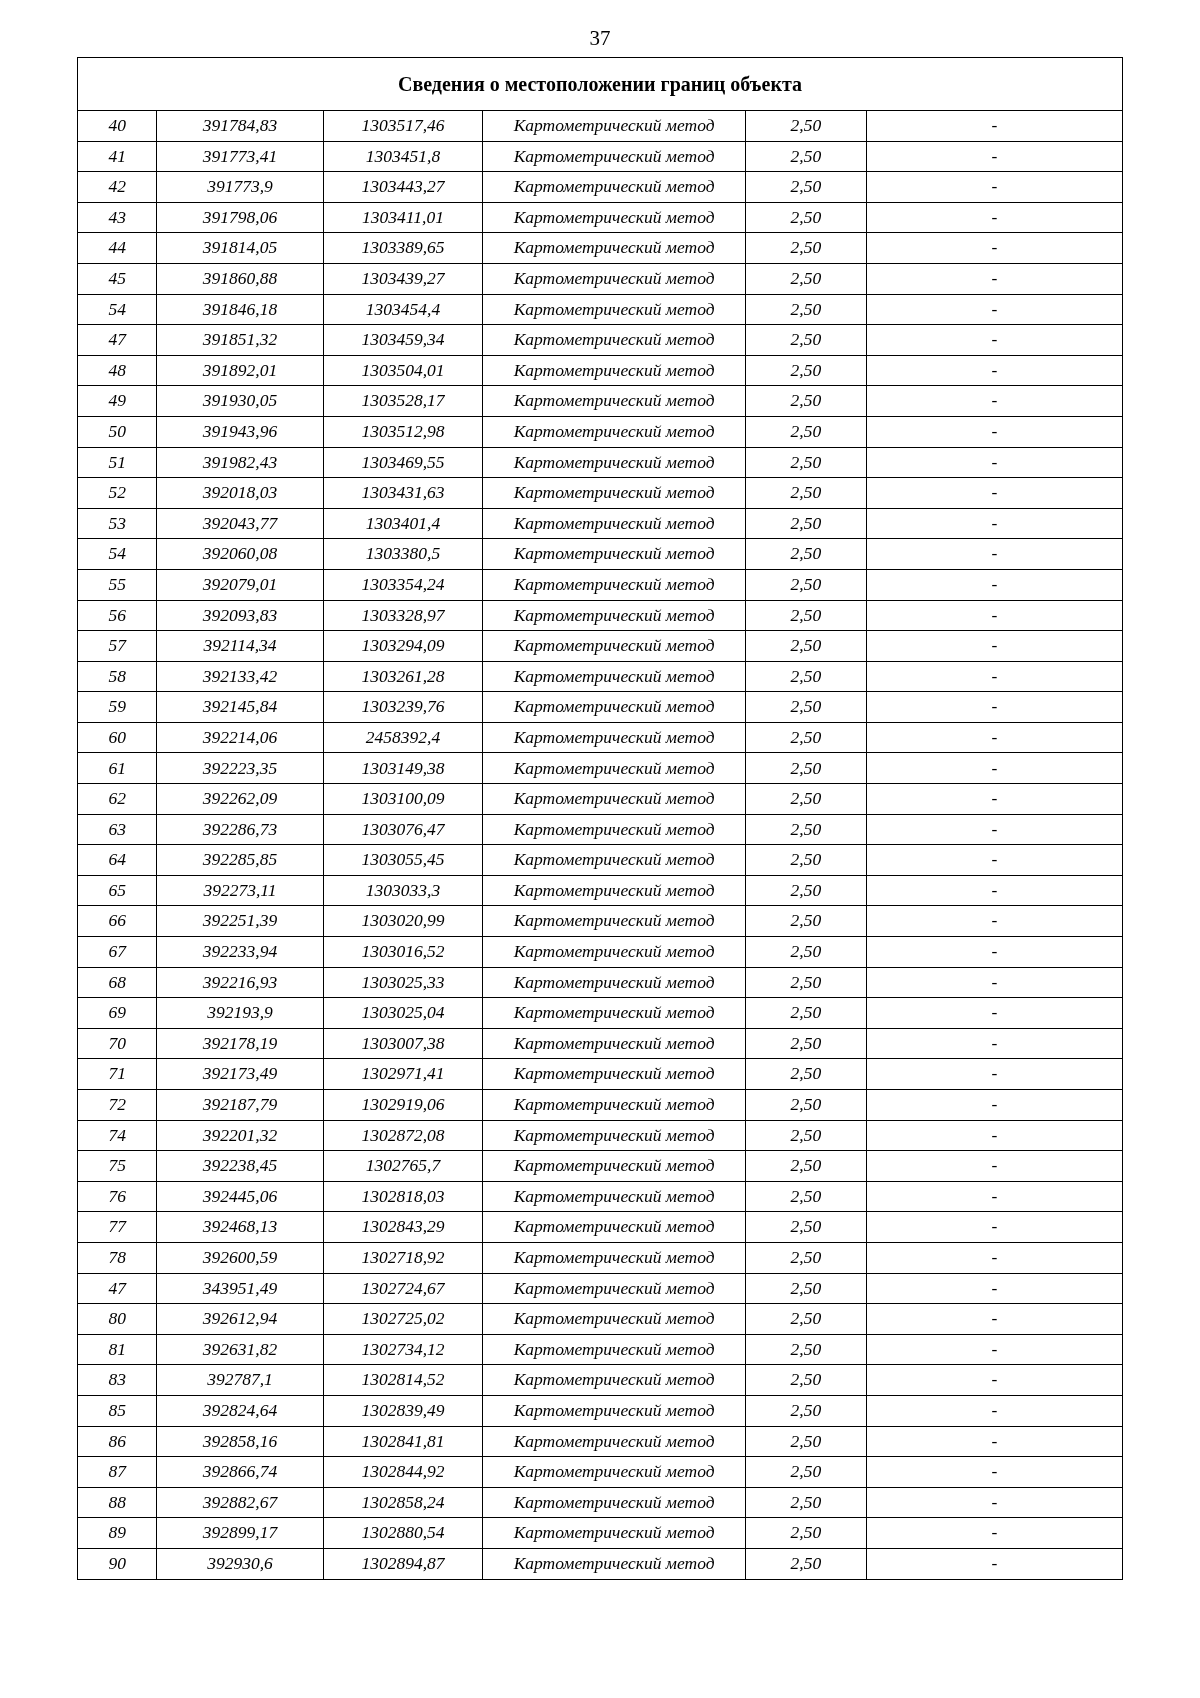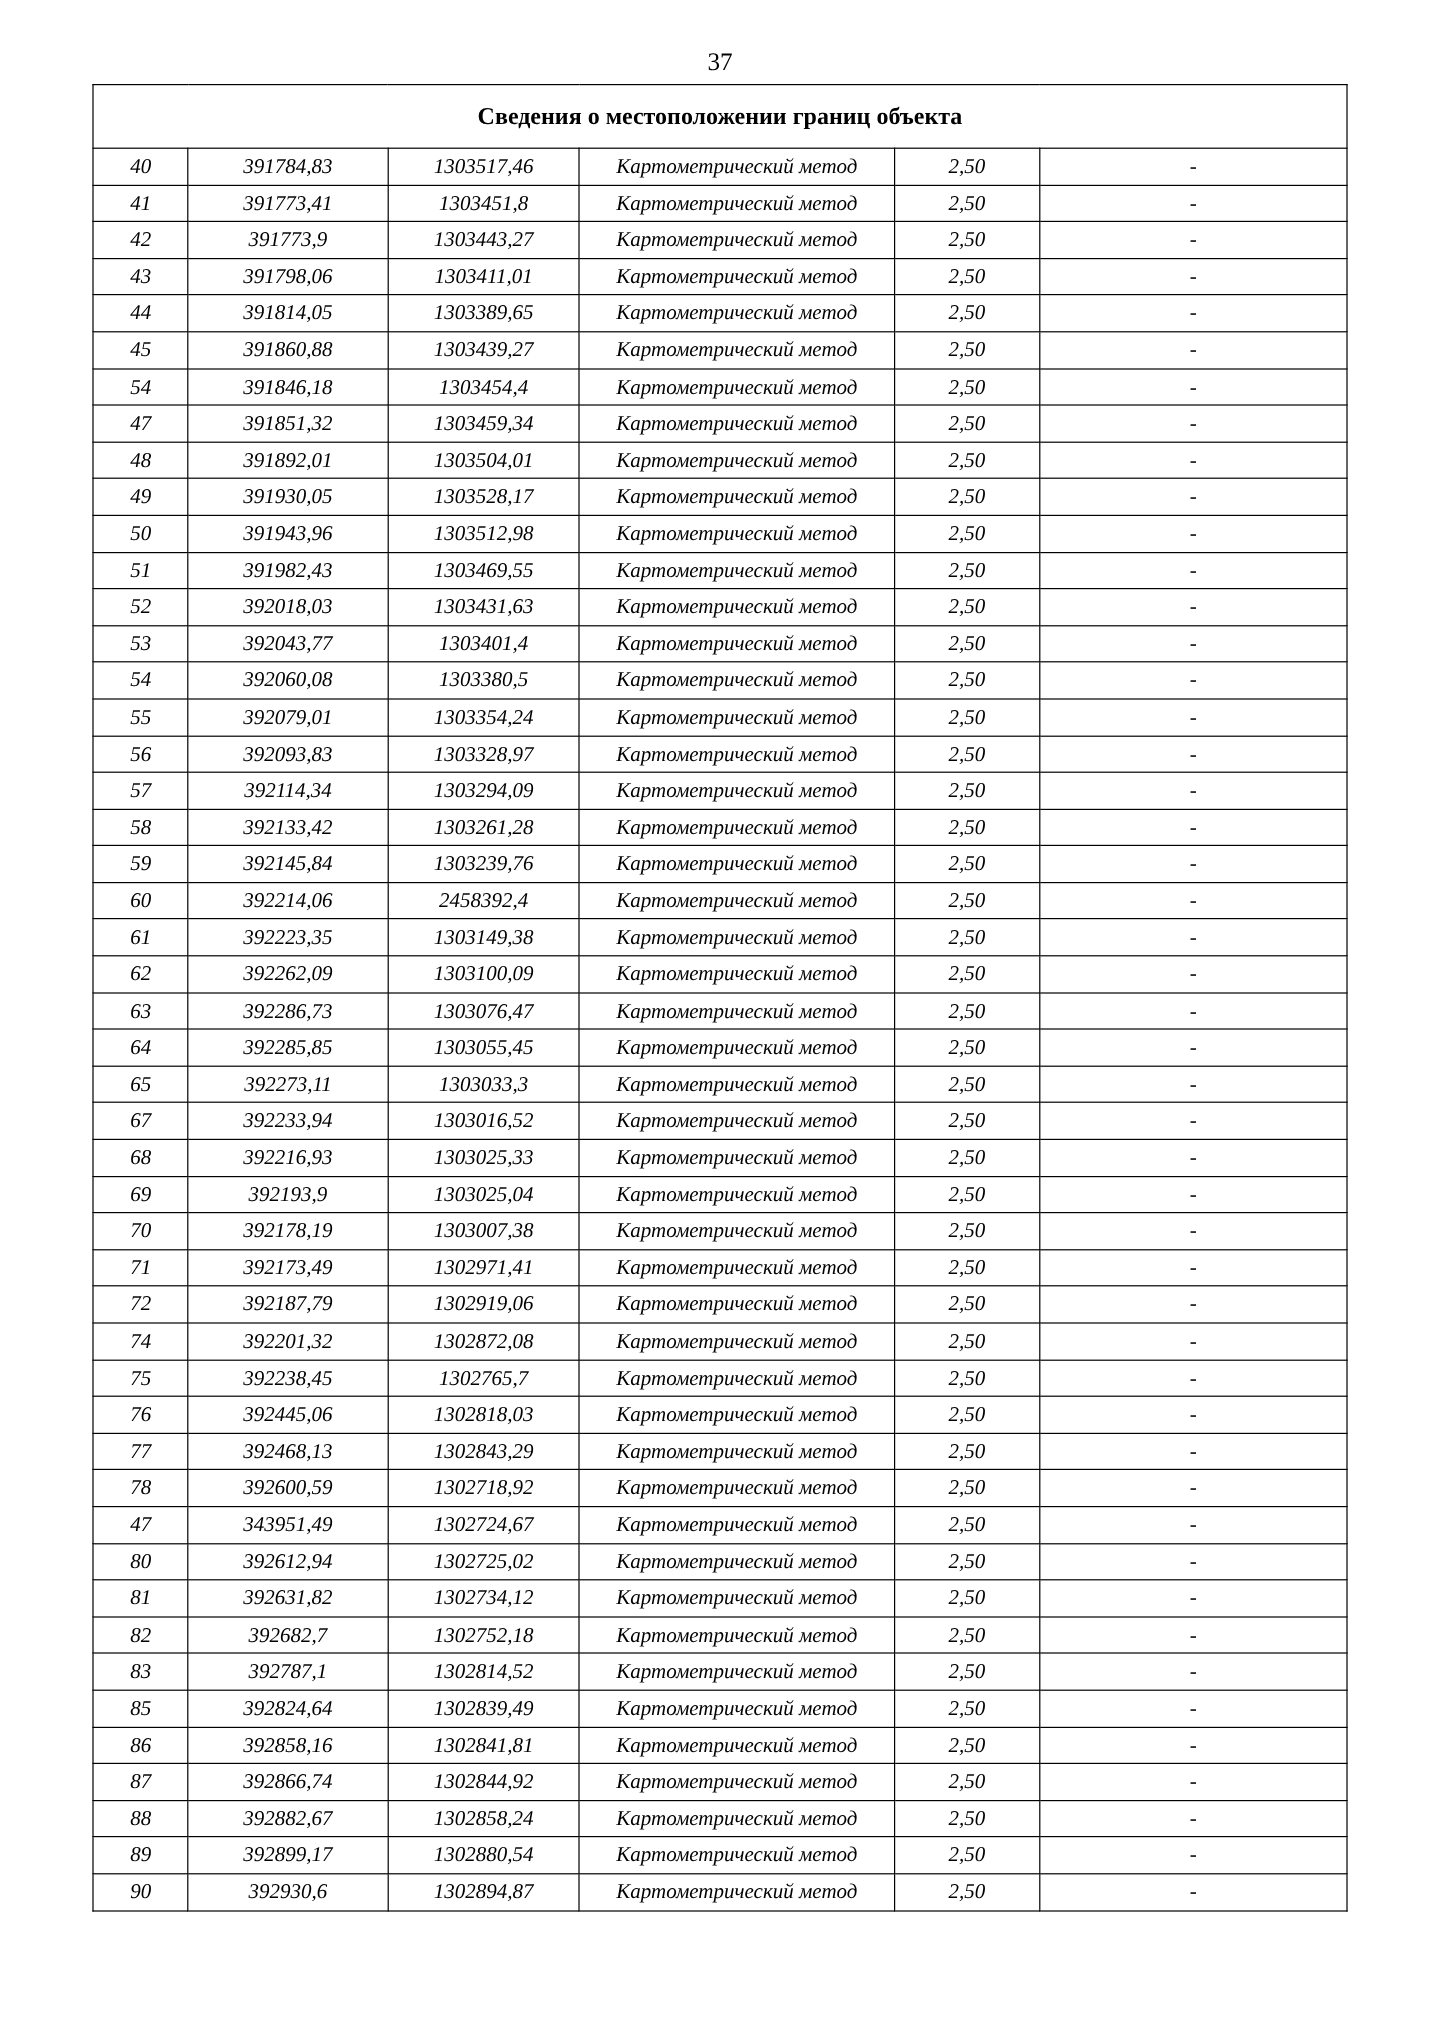--- a/index.html
+++ b/index.html
@@ -11,21 +11,21 @@
     width: 1200px;
     height: 1698px;
     font-family: "Liberation Serif", "DejaVu Serif", serif;
     color: #000000;
   }
   .page {
     position: relative;
     width: 1200px;
     height: 1334px;
     box-sizing: border-box;
-    padding: 13px;
+    padding: 0;
   }
   .page-number {
     text-align: center;
     font-size: 21px;
     line-height: 1;
     padding-top: 28px;
     padding-bottom: 8px;
     font-family: "Liberation Serif", "DejaVu Serif", serif;
   }
   .table-wrap {
@@ -292,20 +292,28 @@
           </tr>
           <tr>
             <td>65</td>
             <td>392273,11</td>
             <td>1303033,3</td>
             <td class="cell-method">Картометрический метод</td>
             <td>2,50</td>
             <td class="cell-note">-</td>
           </tr>
           <tr>
+            <td>66</td>
+            <td>392251,39</td>
+            <td>1303020,99</td>
+            <td class="cell-method">Картометрический метод</td>
+            <td>2,50</td>
+            <td class="cell-note">-</td>
+          </tr>
+          <tr>
             <td>67</td>
             <td>392233,94</td>
             <td>1303016,52</td>
             <td class="cell-method">Картометрический метод</td>
             <td>2,50</td>
             <td class="cell-note">-</td>
           </tr>
           <tr>
             <td>68</td>
             <td>392216,93</td>
@@ -399,28 +407,20 @@
             <td>392612,94</td>
             <td>1302725,02</td>
             <td class="cell-method">Картометрический метод</td>
             <td>2,50</td>
             <td class="cell-note">-</td>
           </tr>
           <tr>
             <td>81</td>
             <td>392631,82</td>
             <td>1302734,12</td>
-            <td class="cell-method">Картометрический метод</td>
-            <td>2,50</td>
-            <td class="cell-note">-</td>
-          </tr>
-          <tr>
-            <td>82</td>
-            <td>392682,7</td>
-            <td>1302752,18</td>
             <td class="cell-method">Картометрический метод</td>
             <td>2,50</td>
             <td class="cell-note">-</td>
           </tr>
           <tr>
             <td>83</td>
             <td>392787,1</td>
             <td>1302814,52</td>
             <td class="cell-method">Картометрический метод</td>
             <td>2,50</td>

